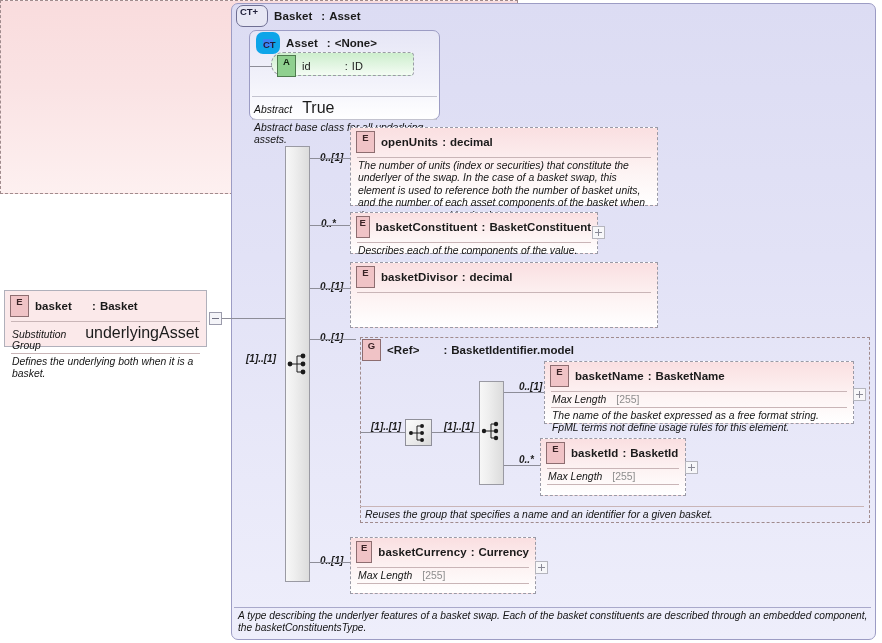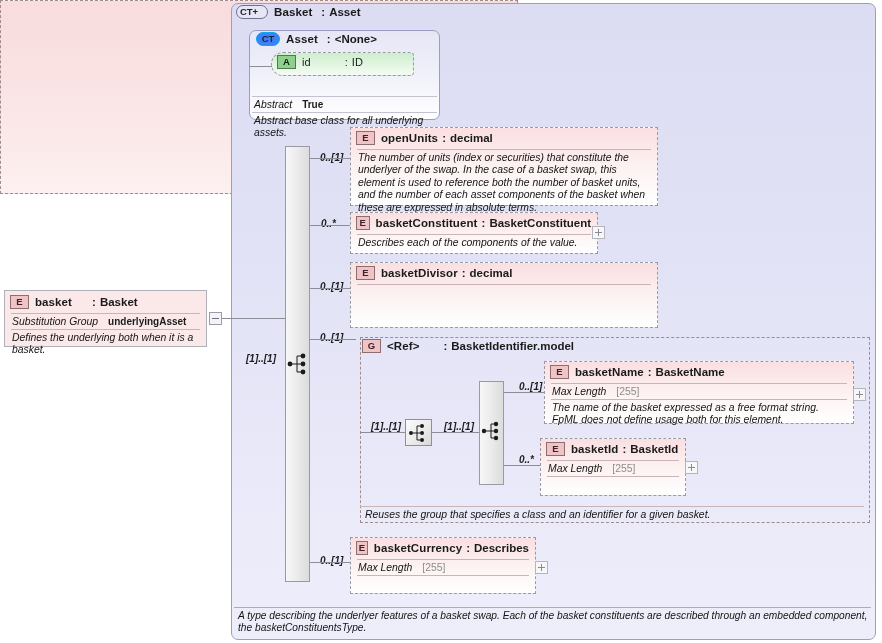--- a/index.html
+++ b/index.html
@@ -46,41 +46,41 @@
     padding:2px 7px 3px 7px;
     color:#141414;
   }
   .facet{
     display:flex;align-items:baseline;
     font-size:10.4px;
     padding:2px 7px 2px 7px;
   }
   .facet .fname{font-style:italic;color:#141414;}
   .facet .fval{margin-left:10px;color:#8d8d8d;font-style:normal;}
-  .facet .fval.dark{color:#1b1b1b;font-weight:bold;font-size:10px;font-family:"Liberation Sans",sans-serif;}
+  .facet .fval.dark{color:#1b1b1b;font-weight:normal;font-size:16px;font-family:"Liberation Sans",sans-serif;}
 
   
   .badge{
     display:inline-block;box-sizing:border-box;
     font-weight:bold;text-align:center;
     font-size:9.5px;line-height:12px;
-    height:14px;
+    height:22px;
     border:1px solid #8d6d70;
     background:#f0c3c6;
     color:#3a2326;
     margin-right:6px;
     font-family:"Liberation Sans",sans-serif;
   }
   .badge.e{width:19px;}
   .badge.g{width:19px;}
   .badge.a{
     width:19px;background:#8fd08f;border:1px solid #4e7a4e;color:#10220f;
   }
   .badge.ct{
-    width:24px;border-radius:7px;background:#3b82f6;border:1px solid #0ea5e9;
+    width:24px;border-radius:7px;background:#3b82f6;border:7px solid #0ea5e9;
     color:#20203a;
   }
   .badge.ctplus{
     width:32px;border-radius:7px;background:#e7e7f4;border:1px solid #6f6f93;
     color:#20203a;position:relative;
   }
 
   
   #basket-container{
     left:231px;top:3px;width:645px;height:637px;
@@ -291,21 +291,21 @@
     <span class="nm">&lt;Ref&gt;</span>
     <span class="sep" style="margin-left:24px;">:</span>
     <span>BasketIdentifier.model</span>
   </div>
 </div>
 <div class="card" style="left:320px;top:332px;">0..[1]</div>
 <div class="line hline" style="left:310px;top:339px;width:46px;"></div>
 
 <div class="abs" style="left:358px;top:506px;width:508px;">
   <div class="rule" style="margin:0 2px;"></div>
-  <div class="desc">Reuses the group that specifies a class and an identifier for a given basket.</div>
+  <div class="desc">Reuses the group that specifies a name and an identifier for a given basket.</div>
 </div>
 
 <div class="seqicon" style="left:405px;top:419px;width:27px;height:27px;"></div>
 <svg class="abs" style="left:408px;top:422px;" width="22" height="22">
   <circle cx="3" cy="11" r="2" fill="#1a1a1a"></circle>
   <line x1="5" y1="11" x2="9" y2="11" stroke="#1a1a1a" stroke-width="1"></line>
   <line x1="9" y1="4" x2="9" y2="18" stroke="#1a1a1a" stroke-width="1"></line>
   <line x1="9" y1="4" x2="12" y2="4" stroke="#1a1a1a" stroke-width="1"></line>
   <line x1="9" y1="11" x2="12" y2="11" stroke="#1a1a1a" stroke-width="1"></line>
   <line x1="9" y1="18" x2="12" y2="18" stroke="#1a1a1a" stroke-width="1"></line>
@@ -338,21 +338,21 @@
     <span class="nm">basketName</span>
     <span class="sep" style="margin-left:4px;">:</span>
     <span>BasketName</span>
   </div>
   <div class="rule"></div>
   <div class="facet">
     <span class="fname">Max Length</span>
     <span class="fval">[255]</span>
   </div>
   <div class="rule"></div>
-  <div class="desc">The name of the basket expressed as a free format string. FpML does not define usage both for this element.</div>
+  <div class="desc">The name of the basket expressed as a free format string. FpML terms not define usage rules for this element.</div>
 </div>
 <div class="plusbox" style="left:853px;top:388px;"></div>
 <div class="card" style="left:519px;top:381px;">0..[1]</div>
 <div class="line hline" style="left:504px;top:392px;width:40px;"></div>
 
 <div class="node dashed pinkgrad" style="left:540px;top:438px;width:146px;height:58px;">
   <div class="node-title">
     <span class="badge e">E</span>
     <span class="nm">basketId</span>
     <span class="sep" style="margin-left:4px;">:</span>
@@ -367,21 +367,21 @@
 </div>
 <div class="plusbox" style="left:685px;top:461px;"></div>
 <div class="card" style="left:519px;top:454px;">0..*</div>
 <div class="line hline" style="left:504px;top:465px;width:36px;"></div>
 
 <div class="node dashed pinkgrad" style="left:350px;top:537px;width:186px;height:57px;">
   <div class="node-title">
     <span class="badge e">E</span>
     <span class="nm">basketCurrency</span>
     <span class="sep" style="margin-left:4px;">:</span>
-    <span>Describes</span>
+    <span>Currency</span>
   </div>
   <div class="rule"></div>
   <div class="facet">
     <span class="fname">Max Length</span>
     <span class="fval">[255]</span>
   </div>
   <div class="rule"></div>
 </div>
 <div class="plusbox" style="left:535px;top:561px;"></div>
 <div class="card" style="left:320px;top:555px;">0..[1]</div>

